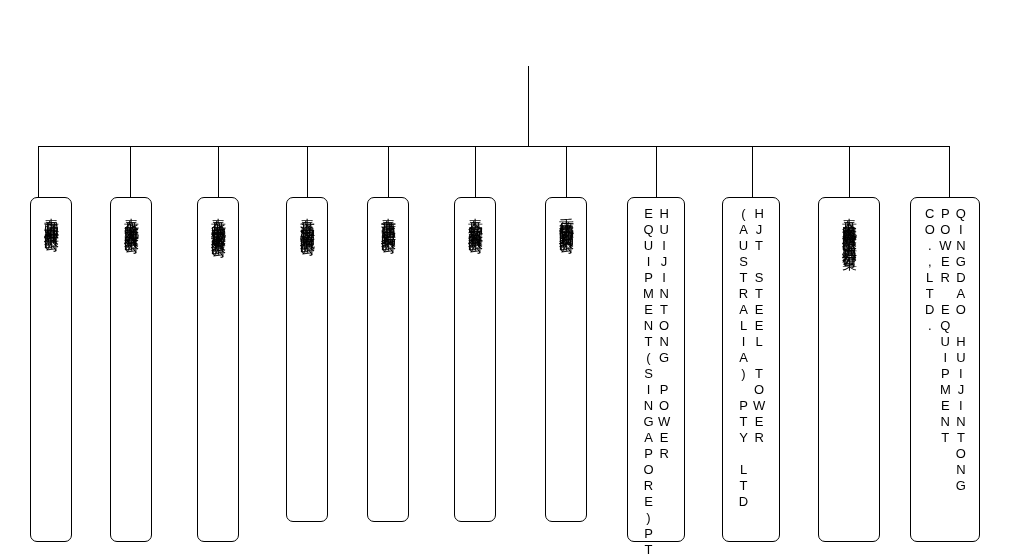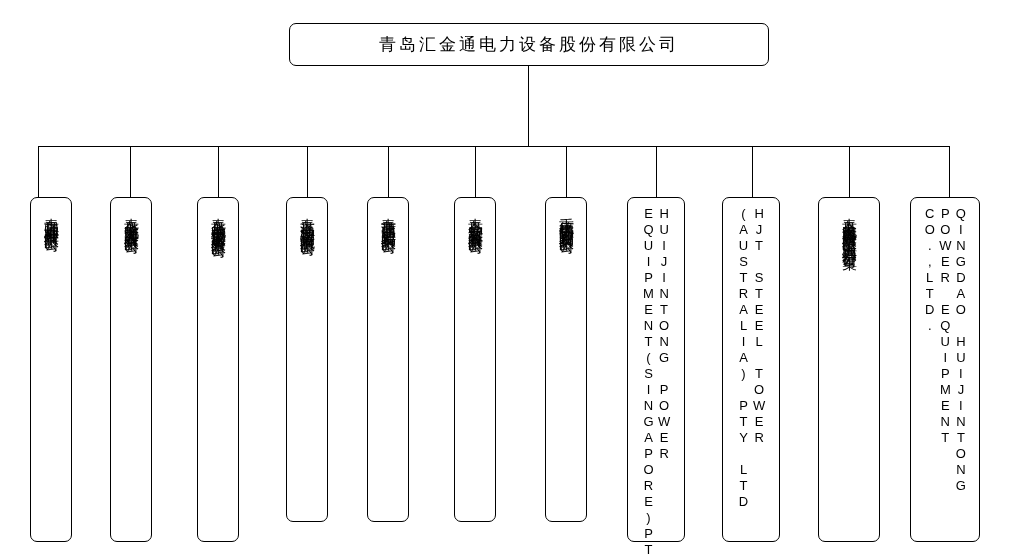--- a/index.html
+++ b/index.html
@@ -63,23 +63,20 @@
     background: #000000;
   }
   .vline { width: 1px; }
   .hline { height: 1px; }
 </style>
 </head>
 <body>
 
 <div id="canvas">
 
-  <div class="node" id="root-node">
-    <span class="txt">青岛汇金通电力设备股份有限公司</span>
-  </div>
 
   <div class="line vline" style="left:528px; top:66px; height:80px;"></div>
   <div class="line hline" style="left:38px; top:146px; width:912px;"></div>
 
   <div class="line vline" style="left:38px;  top:146px; height:52px;"></div>
   <div class="line vline" style="left:130px; top:146px; height:52px;"></div>
   <div class="line vline" style="left:218px; top:146px; height:52px;"></div>
   <div class="line vline" style="left:307px; top:146px; height:52px;"></div>
   <div class="line vline" style="left:388px; top:146px; height:52px;"></div>
   <div class="line vline" style="left:475px; top:146px; height:52px;"></div>

